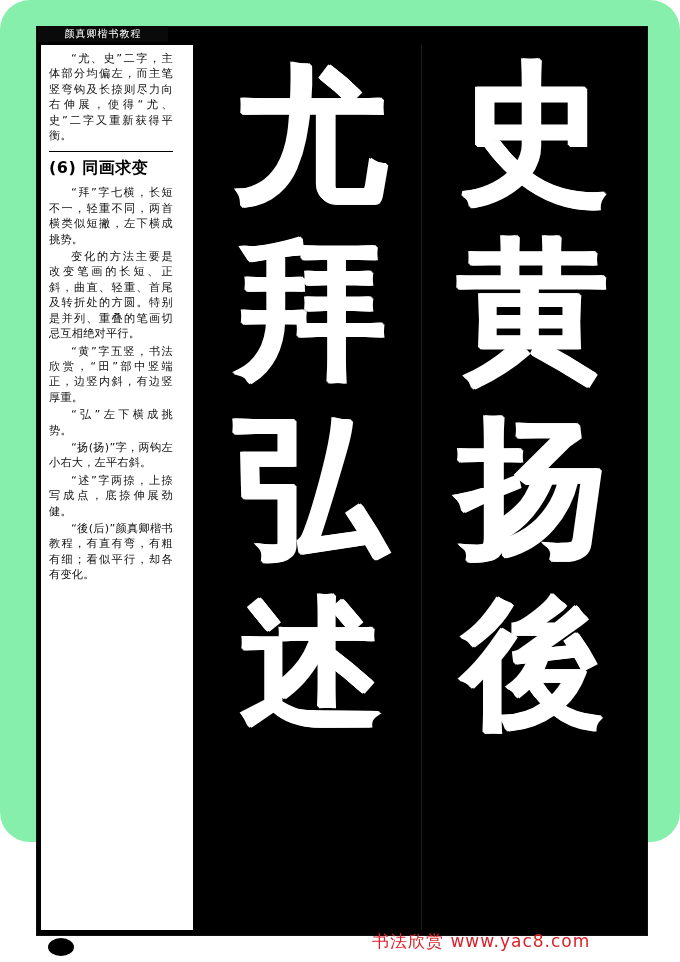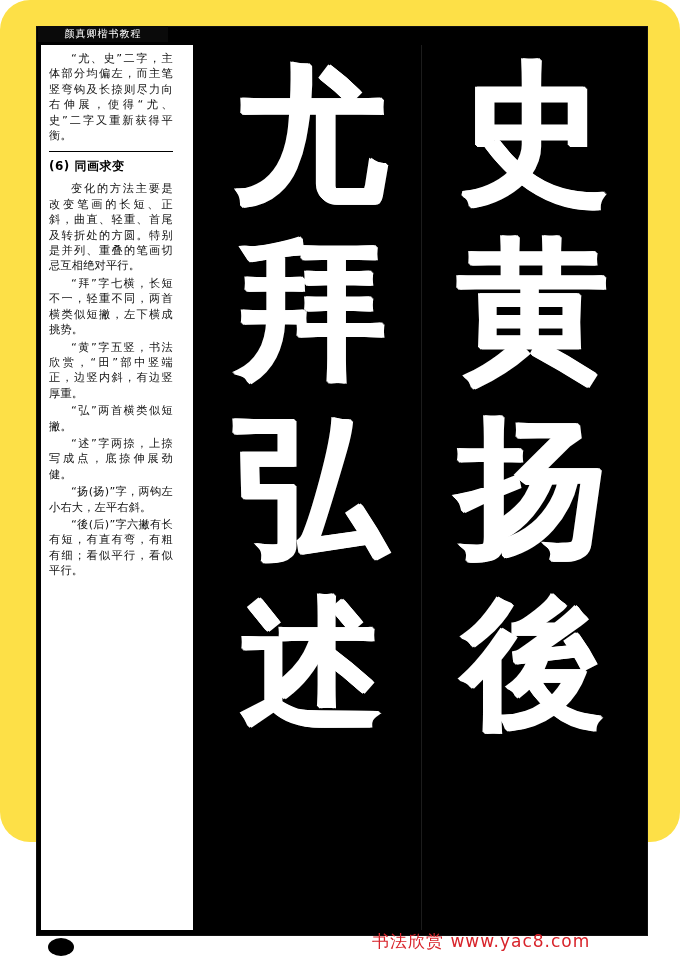--- a/index.html
+++ b/index.html
@@ -14,21 +14,21 @@
     overflow: hidden;
     position: relative;
   }
 
   
   #page {
     position: absolute;
     left: 0; top: 0;
     width: 680px;
     height: 842px;
-    background: #fde047;
+    background: #86efac;
     border-radius: 30px;
   }
 
   
   #plate {
     position: absolute;
     left: 36px;
     top: 26px;
     width: 612px;
     height: 910px;
@@ -81,21 +81,21 @@
 
   .rule {
     border: none;
     border-top: 1px solid #000;
     margin: 8px 0 6px 0;
     height: 0;
   }
 
   .section-head {
     font-family: "DejaVu Sans", sans-serif;
-    font-size: 12px;
+    font-size: 16px;
     font-weight: bold;
     color: #000;
     margin: 0 0 6px 0;
     letter-spacing: 0.5px;
   }
 
   
   #calli-grid {
     position: absolute;
     left: 200px;
@@ -173,27 +173,27 @@
   <div id="header-strip">颜真卿楷书教程</div>
 
   <div id="text-column">
 
     <p class="para indent">“尤、史”二字，主体部分均偏左，而主笔竖弯钩及长捺则尽力向右伸展，使得“尤、史”二字又重新获得平衡。</p>
 
     <hr class="rule">
 
     <p class="section-head">(6) 同画求变</p>
 
+    <p class="para indent">“拜”字七横，长短不一，轻重不同，两首横类似短撇，左下横成挑势。</p>
     <p class="para indent">变化的方法主要是改变笔画的长短、正斜，曲直、轻重、首尾及转折处的方圆。特别是并列、重叠的笔画切忌互相绝对平行。</p>
-    <p class="para indent">“拜”字七横，长短不一，轻重不同，两首横类似短撇，左下横成挑势。</p>
     <p class="para indent">“黄”字五竖，书法欣赏，“田”部中竖端正，边竖内斜，有边竖厚重。</p>
-    <p class="para indent">“弘”两首横类似短撇。</p>
+    <p class="para indent">“弘”左下横成挑势。</p>
+    <p class="para indent">“扬(扬)”字，两钩左小右大，左平右斜。</p>
     <p class="para indent">“述”字两捺，上捺写成点，底捺伸展劲健。</p>
-    <p class="para indent">“扬(扬)”字，两钩左小右大，左平右斜。</p>
-    <p class="para indent">“後(后)”字六撇有长有短，有直有弯，有粗有细；看似平行，看似平行。</p>
+    <p class="para indent">“後(后)”颜真卿楷书教程，有直有弯，有粗有细；看似平行，却各有变化。</p>
   </div>
 
   <div id="calli-grid">
 
     <div class="glyph-cell">
       <span class="glyph">尤</span>
     </div>
     <div class="glyph-cell">
       <span class="glyph">史</span>
     </div>

